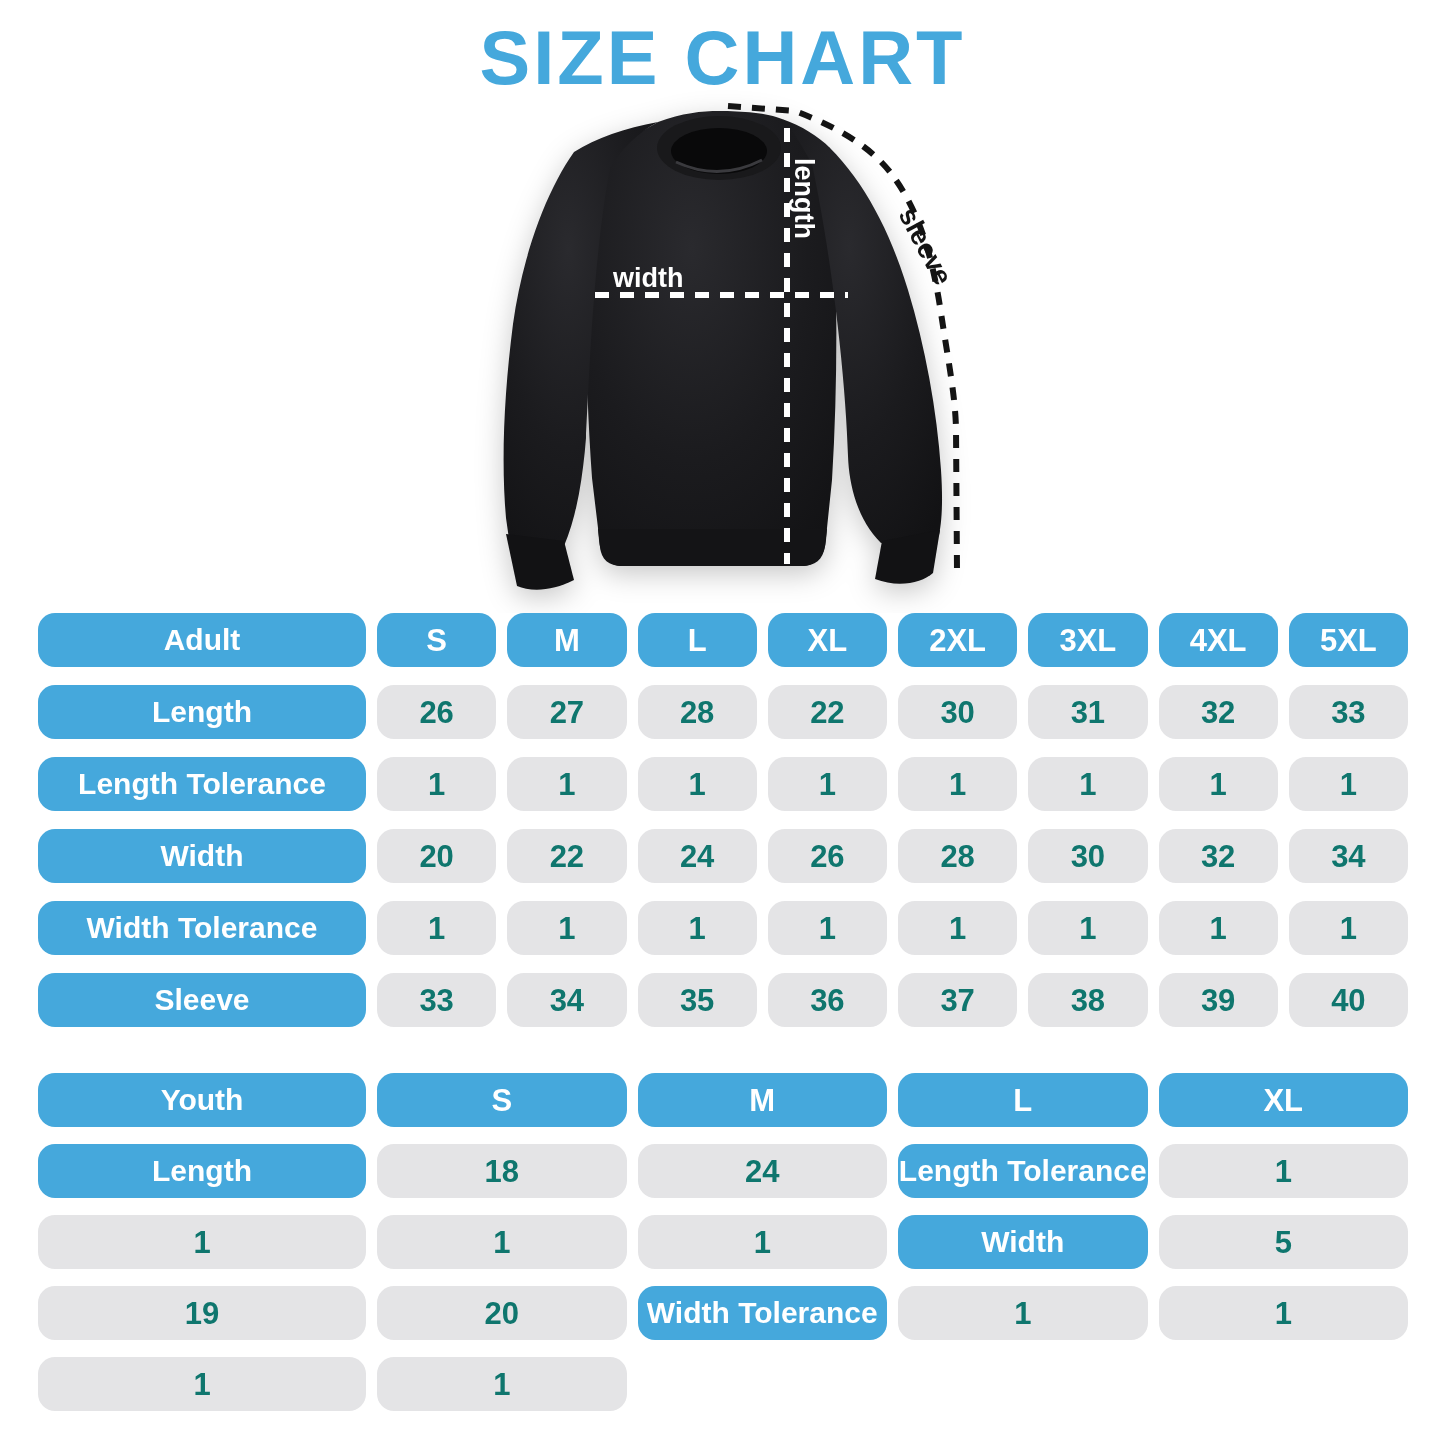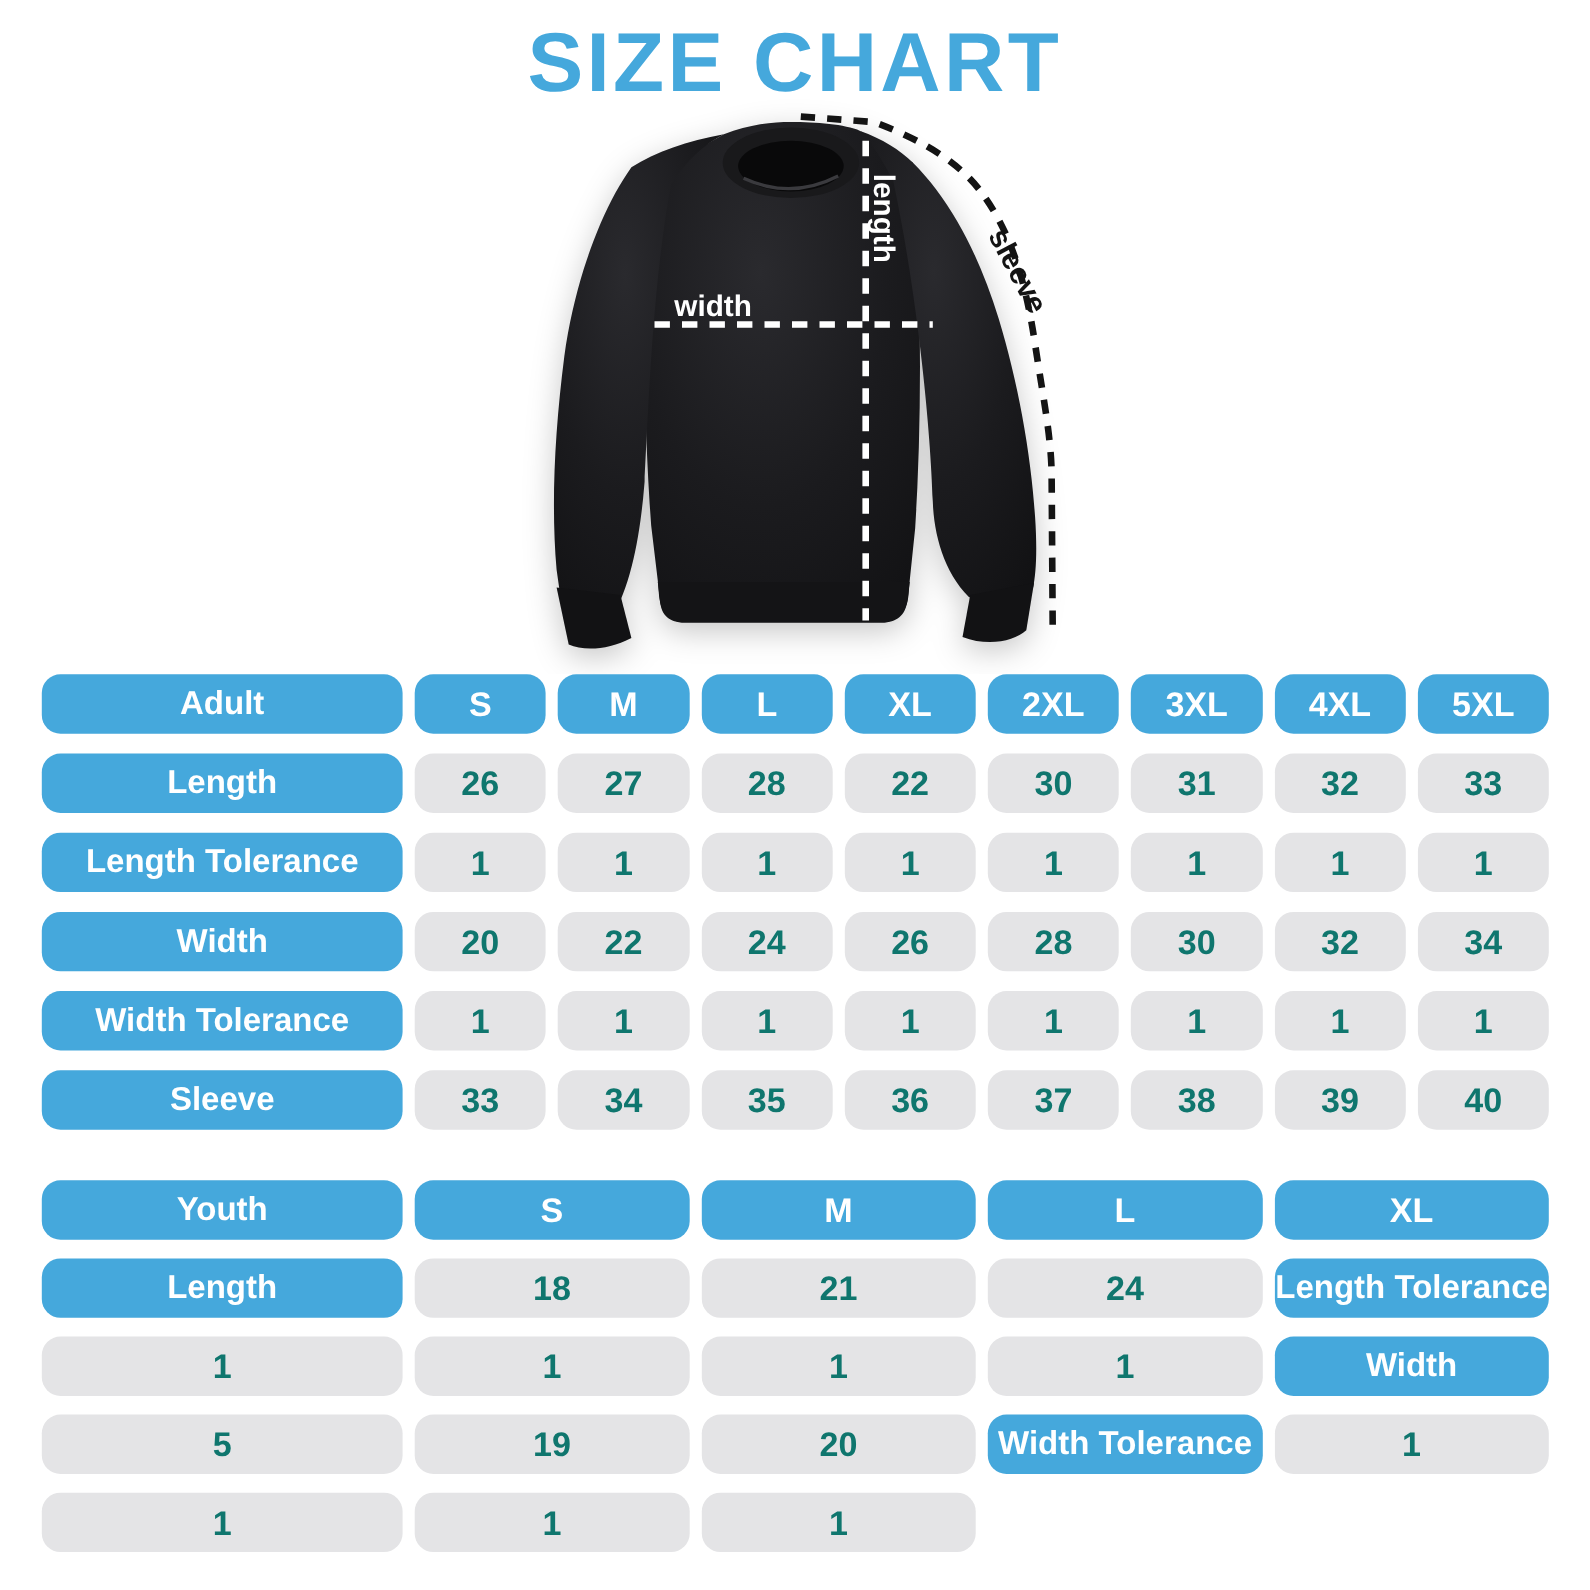--- a/index.html
+++ b/index.html
@@ -178,21 +178,20 @@
 
   <div class="size-table" id="youth-table">
     <div class="pill blue lbl">Youth</div>
     <div class="pill blue">S</div>
     <div class="pill blue">M</div>
     <div class="pill blue">L</div>
     <div class="pill blue">XL</div>
 
     <div class="pill blue lbl">Length</div>
     <div class="pill gray">18</div>
-    <div class="pill gray">21</div>
     <div class="pill gray">24</div>
 
     <div class="pill blue lbl">Length Tolerance</div>
     <div class="pill gray">1</div>
     <div class="pill gray">1</div>
     <div class="pill gray">1</div>
     <div class="pill gray">1</div>
 
     <div class="pill blue lbl">Width</div>
     <div class="pill gray">5</div>

